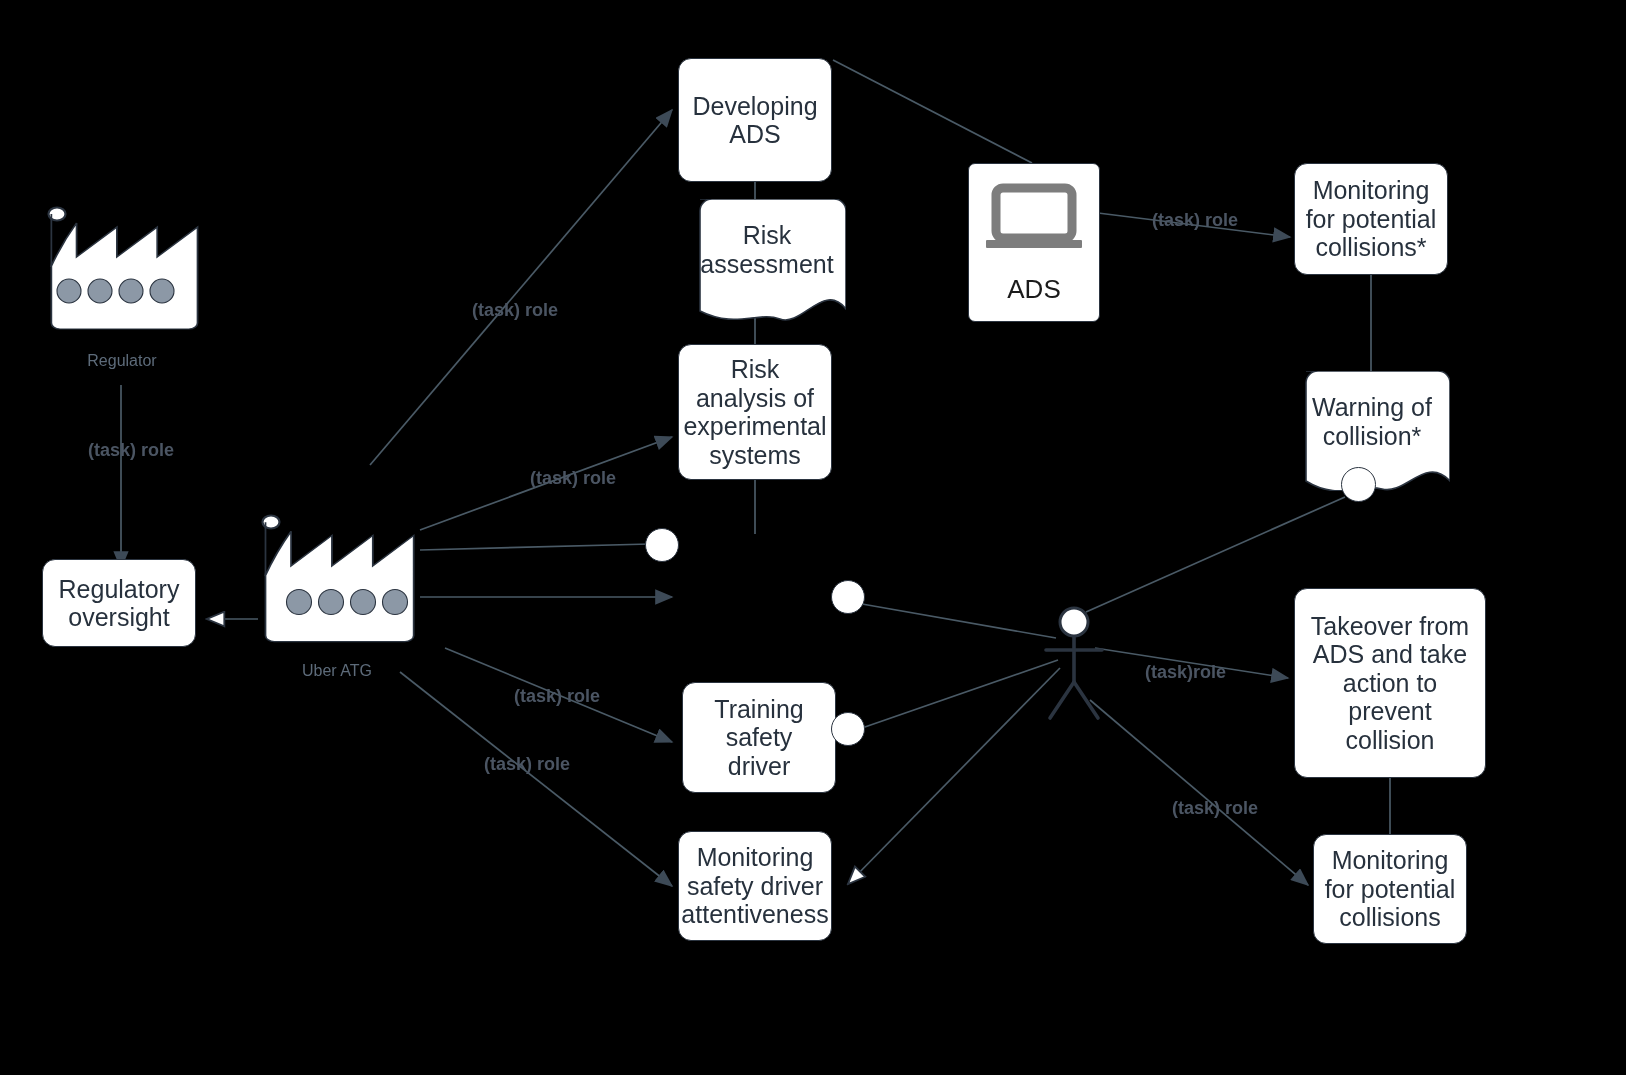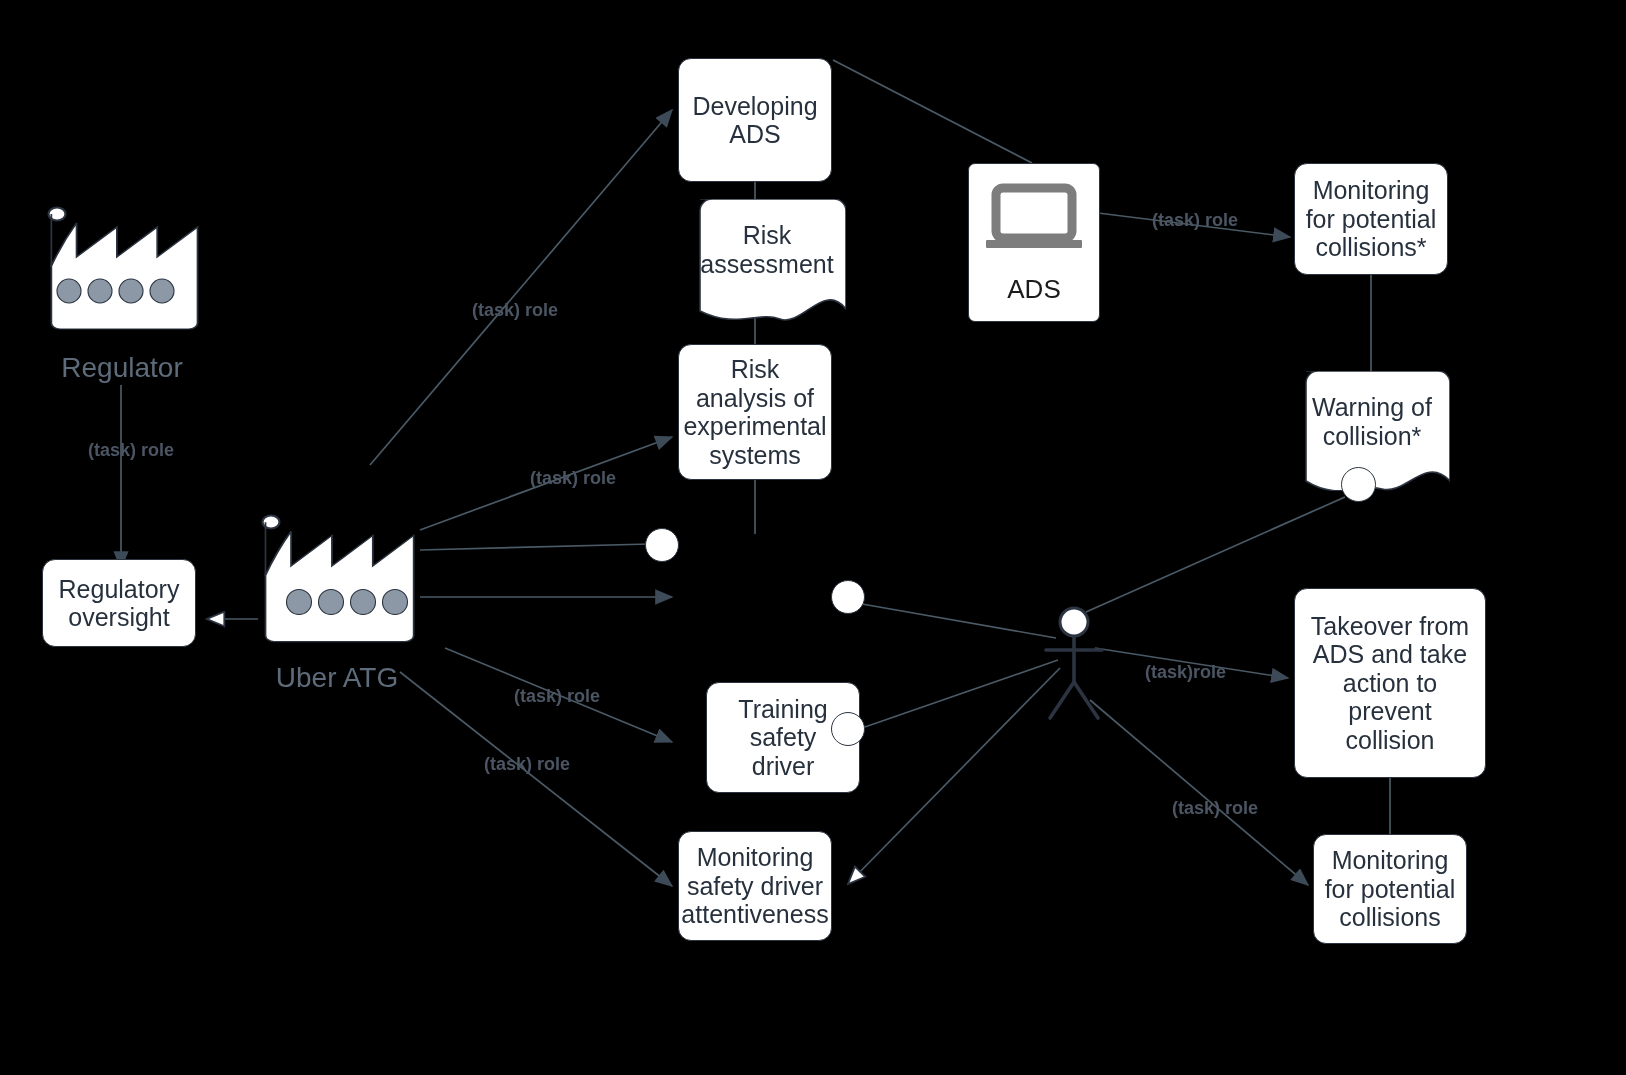--- a/index.html
+++ b/index.html
@@ -33,21 +33,21 @@
   }
   .iconbox{
     position:absolute;z-index:3;background:#fff;border:1.4px solid #2b3440;
     border-radius:7px;display:flex;flex-direction:column;
     align-items:center;justify-content:flex-start;
   }
   .iconbox .cap{color:#1b1b1b;font-size:26px;line-height:1;margin-top:4px;}
 
   .glyph{position:absolute;z-index:3;}
   .glyph-label{
-    position:absolute;z-index:4;color:#5d6b7a;font-size:28px;line-height:1.12;
+    position:absolute;z-index:4;color:#5d6b7a;font-size:16px;line-height:1.12;
     text-align:center;pointer-events:none;white-space:pre-line;
   }
 
   .edge-label{
     position:absolute;z-index:5;color:#4b5563;font-size:18px;font-weight:bold;
     line-height:1.14;text-align:right;white-space:pre-line;pointer-events:none;
   }
   .dot{
     position:absolute;z-index:4;background:#fff;border:1.6px solid #2b3440;
     border-radius:50%;
@@ -191,21 +191,21 @@
   </div>
 
   <div class="node rbox" style="left:678px;top:344px;width:154px;height:136px;">
     <span style="white-space:pre-line">Risk
 analysis of
 experimental
 systems</span>
   </div>
 
 
-  <div class="node rbox" style="left:706px;top:682px;width:154px;height:111px;">
+  <div class="node rbox" style="left:682px;top:682px;width:154px;height:111px;">
     <span style="white-space:pre-line">Training
 safety driver</span>
   </div>
 
   <div class="node rbox" style="left:678px;top:831px;width:154px;height:110px;">
     <span style="white-space:pre-line">Monitoring
 safety driver
 attentiveness</span>
   </div>
 

